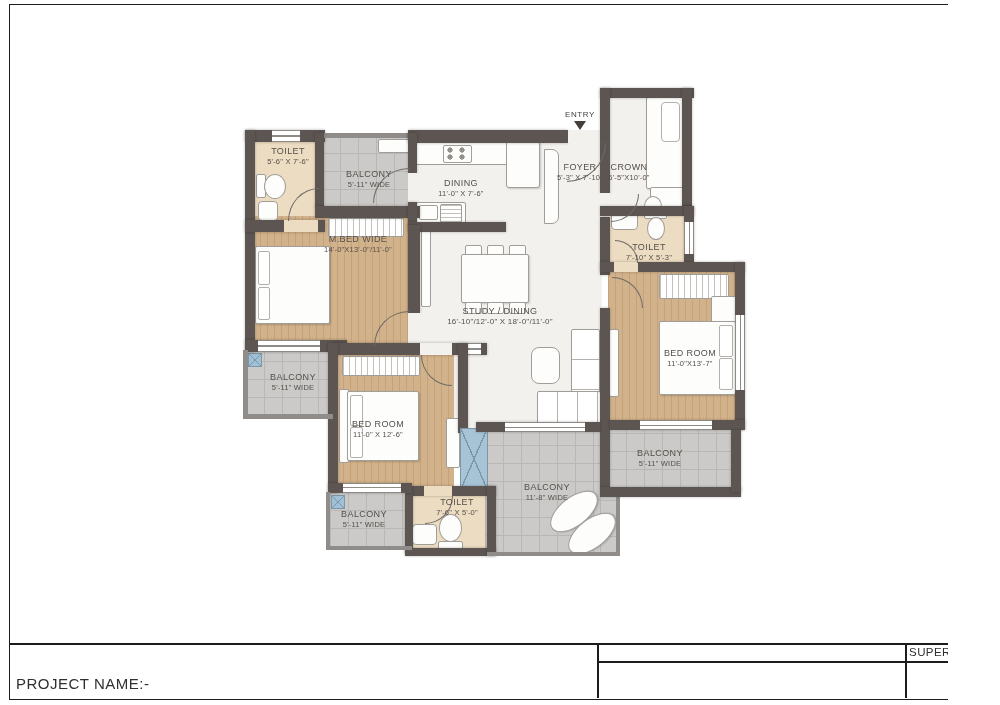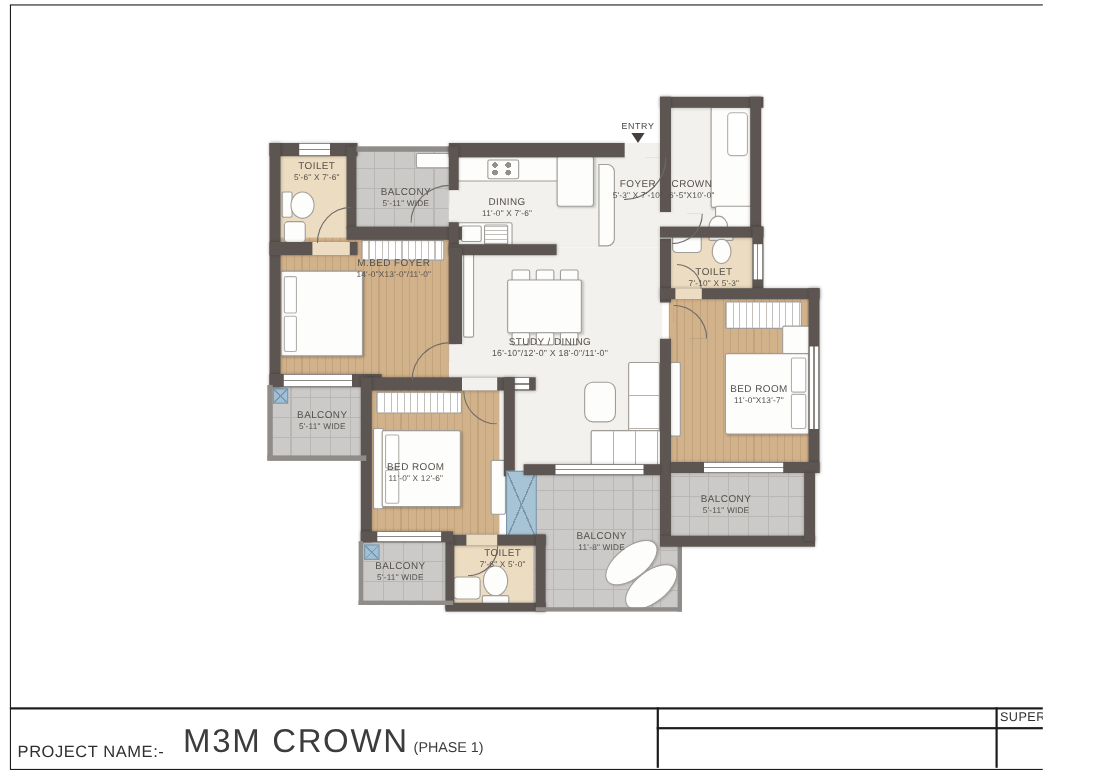--- a/index.html
+++ b/index.html
@@ -226,21 +226,21 @@
   </div>
   <div class="rlabel" style="left:587px;top:162px;width:84px">
     <div class="rname">CROWN</div>
     <div class="rdims">6'-5"X10'-0"</div>
   </div>
   <div class="rlabel" style="left:607px;top:242px;width:84px">
     <div class="rname">TOILET</div>
     <div class="rdims">7'-10" X 5'-3"</div>
   </div>
   <div class="rlabel" style="left:306px;top:234px;width:104px">
-    <div class="rname">M.BED FOYER</div>
+    <div class="rname">M.BED WIDE</div>
     <div class="rdims">14'-0"X13'-0"/11'-0"</div>
   </div>
   <div class="rlabel" style="left:418px;top:306px;width:164px">
     <div class="rname">STUDY / DINING</div>
     <div class="rdims" style="font-size:8px">16'-10"/12'-0" X 18'-0"/11'-0"</div>
   </div>
   <div class="rlabel" style="left:648px;top:348px;width:84px">
     <div class="rname">BED ROOM</div>
     <div class="rdims">11'-0"X13'-7"</div>
   </div>
@@ -268,18 +268,14 @@
     <div class="rname">BALCONY</div>
     <div class="rdims">5'-11" WIDE</div>
   </div>
 
   <div class="hline" style="left:9px;top:643px;width:979px"></div>
   <div class="vline" style="left:597px;top:643px;height:55px"></div>
   <div class="vline" style="left:905px;top:643px;height:55px"></div>
   <div class="hline" style="left:597px;top:661px;width:391px"></div>
 
   <div class="tb-text" style="left:16px;top:675px;font-size:15px;letter-spacing:.5px">PROJECT NAME:-</div>
-  <div class="tb-text" style="left:9px;top:652px;width:588px;height:46px;text-align:center;padding-top:6px">
-    <span style="font-size:30px;color:#3c3c3c;letter-spacing:1.5px">M3M CROWN</span>
-    <span style="font-size:13px;color:#3c3c3c">(PHASE 1)</span>
-  </div>
   <div class="tb-text" style="left:907px;top:643px;width:81px;height:18px;line-height:18px;text-align:center;font-size:11.5px;letter-spacing:.4px">SUPER WIDE</div>
 </div>
 
 </body></html>

